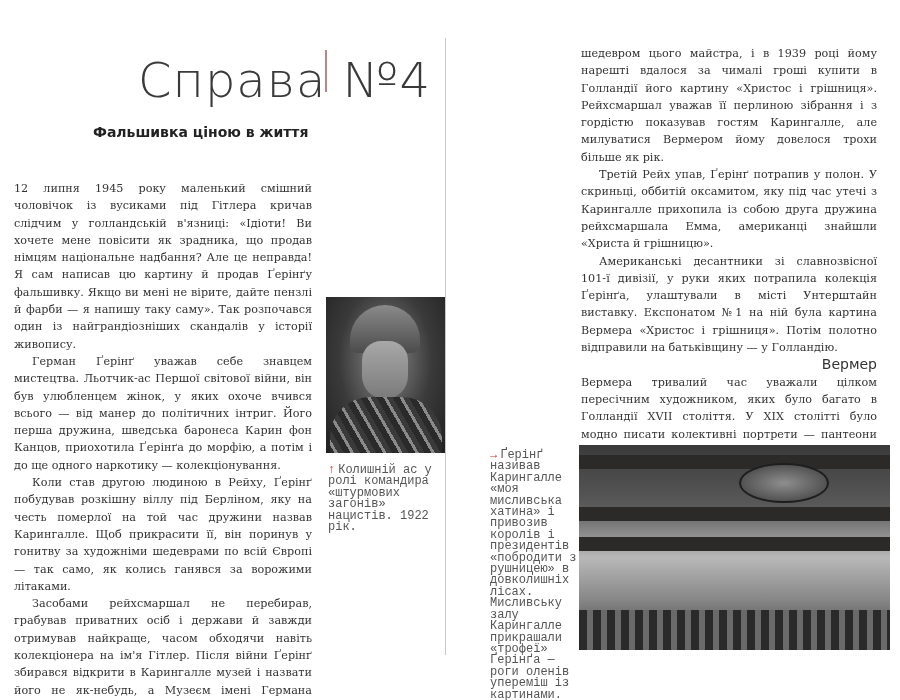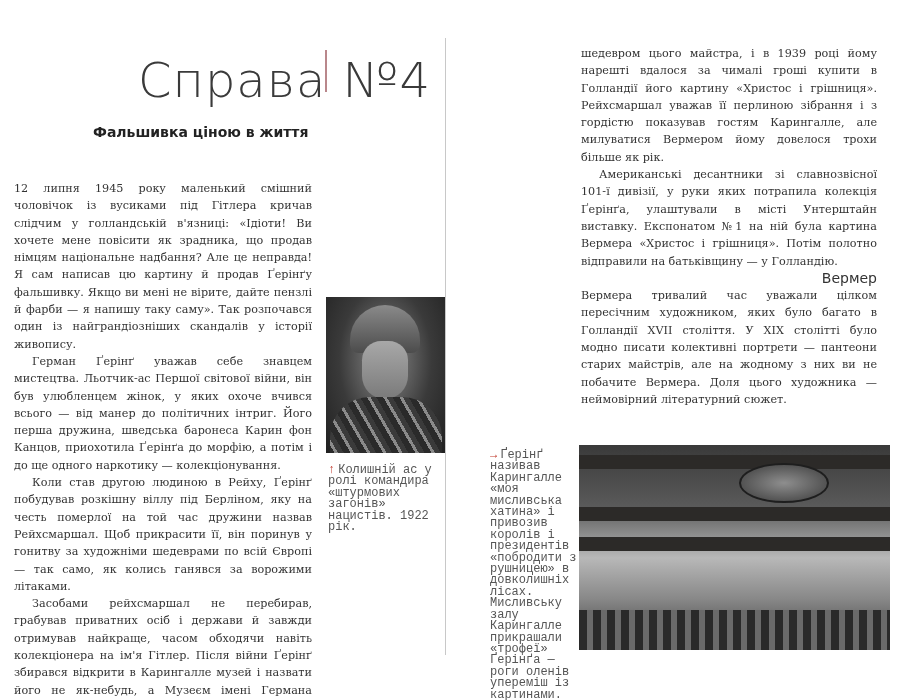--- a/index.html
+++ b/index.html
@@ -87,36 +87,37 @@
 <body>
 
 <div class="page-title">Справа №4</div>
 <div class="title-rule"></div>
 <div class="subtitle">Фальшивка ціною в життя</div>
 <div class="spine"></div>
 
 <div class="col col-left">
   <p class="noindent">12 липня 1945 року маленький смішний чоловічок із вусиками під Гітлера кричав слідчим у голландській в'язниці: «Ідіоти! Ви хочете мене повісити як зрадника, що продав німцям національне надбання? Але це неправда! Я сам написав цю картину й продав Ґерінґу фальшивку. Якщо ви мені не вірите, дайте пензлі й фарби — я напишу таку саму». Так розпочався один із найграндіозніших скандалів у історії живопису.</p>
   <p>Герман Ґерінґ уважав себе знавцем мистецтва. Льотчик-ас Першої світової війни, він був улюбленцем жінок, у яких охоче вчився всього — від манер до політичних інтриг. Його перша дружина, шведська баронеса Карин фон Канцов, приохотила Ґерінґа до морфію, а потім і до ще одного наркотику — колекціонування.</p>
-  <p>Коли став другою людиною в Рейху, Ґерінґ побудував розкішну віллу під Берліном, яку на честь померлої на той час дружини назвав Рейхсмаршал. Щоб прикрасити її, він поринув у гонитву за художніми шедеврами по всій Європі — так само, як колись ганявся за ворожими літаками.</p>
+  <p>Коли став другою людиною в Рейху, Ґерінґ побудував розкішну віллу під Берліном, яку на честь померлої на той час дружини назвав Карингалле. Щоб прикрасити її, він поринув у гонитву за художніми шедеврами по всій Європі — так само, як колись ганявся за ворожими літаками.</p>
   <p>Засобами рейхсмаршал не перебирав, грабував приватних осіб і держави й завжди отримував найкраще, часом обходячи навіть колекціонера на ім'я Гітлер. Після війни Ґерінґ збирався відкрити в Карингалле музей і назвати його не як-небудь, а Музеєм імені Германа Ґерінґа.</p>
 
 </div>
 
 <div class="photo photo-portrait">
   <div class="portrait-helmet"></div>
   <div class="portrait-face"></div>
   <div class="portrait-coat"></div>
 </div>
 <div class="caption caption-portrait">
   <span class="marker">↑</span><span>Колишній ас у ролі командира «штурмових загонів» нацистів. 1922 рік.</span>
 </div>
 
 <div class="col col-right">
   <p class="noindent">шедевром цього майстра, і в 1939 році йому нарешті вдалося за чималі гроші купити в Голландії його картину «Христос і грішниця». Рейхсмаршал уважав її перлиною зібрання і з гордістю показував гостям Карингалле, але милуватися Вермером йому довелося трохи більше як рік.</p>
+  <p>Третій Рейх упав, Ґерінґ потрапив у полон. У скриньці, оббитій оксамитом, яку під час утечі з Карингалле прихопила із собою друга дружина рейхсмаршала Емма, американці знайшли «Христа й грішницю».</p>
   <p>Американські десантники зі славнозвісної 101-ї дивізії, у руки яких потрапила колекція Ґерінґа, улаштували в місті Унтерштайн виставку. Експонатом №1 на ній була картина Вермера «Христос і грішниця». Потім полотно відправили на батьківщину — у Голландію.</p>
   <p class="section-head">Вермер</p>
   <p class="noindent">Вермера тривалий час уважали цілком пересічним художником, яких було багато в Голландії XVII століття. У XIX столітті було модно писати колективні портрети — пантеони старих майстрів, але на жодному з них ви не побачите Вермера. Доля цього художника — неймовірний літературний сюжет.</p>
 </div>
 
 <div class="caption caption-hall">
   <span class="marker">→</span><span>Ґерінґ називав Карингалле «моя мисливська хатина» і привозив королів і президентів «побродити з рушницею» в довколишніх лісах. Мисливську залу Карингалле прикрашали «трофеї» Ґерінґа — роги оленів упереміш із картинами.</span>
 </div>
 <div class="photo photo-hall">
   <div class="hall-beam" style="top:10px;"></div>

